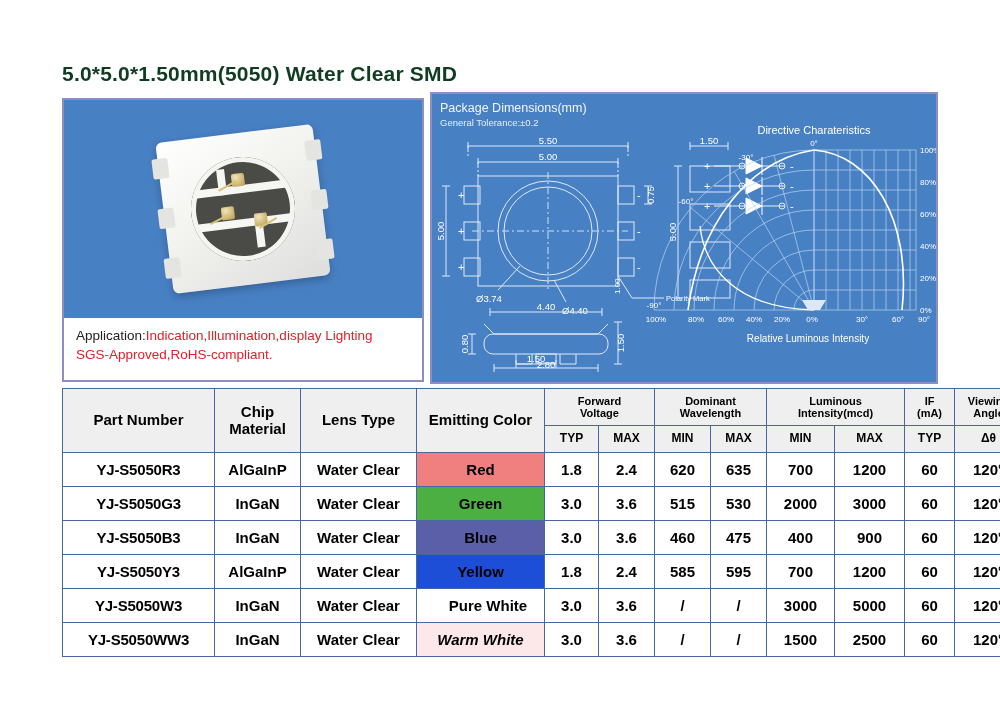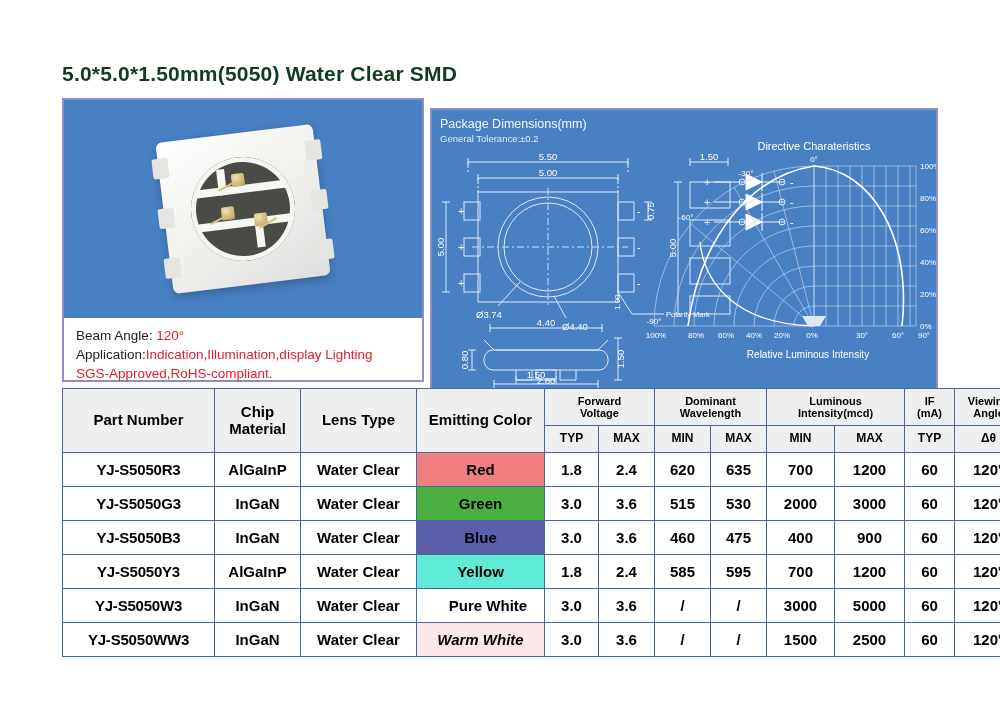--- a/index.html
+++ b/index.html
@@ -110,21 +110,21 @@
     font-size: 13.5px;
     line-height: 1.42;
     color: #222;
   }
   #photo-caption .redtxt { color: #e2202a; }
   #photo-caption .row { white-space: nowrap; }
 
   #drawing-panel {
     position: absolute;
     left: 430px;
-    top: 108px;
+    top: 92px;
     width: 508px;
     height: 292px;
     border: 2px solid #8e8ec4;
     box-sizing: border-box;
     background: #4880c4;
     overflow: hidden;
   }
   #drawing-svg { display: block; }
 
   
@@ -181,23 +181,20 @@
         <div class="led-die" style="left:30px;top:48px;"></div>
         <div class="led-die" style="left:62px;top:58px;"></div>
         <div class="led-wire" style="left:30px;top:30px;width:20px;transform:rotate(-22deg);"></div>
         <div class="led-wire" style="left:18px;top:62px;width:20px;transform:rotate(-20deg);"></div>
         <div class="led-wire" style="left:66px;top:72px;width:20px;transform:rotate(-24deg);"></div>
       </div>
     </div>
   </div>
 
   <div id="photo-caption">
-    <div class="row">
-      <span>Beam Angle: </span><span class="redtxt">120°</span>
-    </div>
     <div class="row">
       <span>Application:</span><span class="redtxt">Indication,Illumination,display Lighting</span>
     </div>
     <div class="row redtxt">SGS-Approved,RoHS-compliant.</div>
   </div>
 </div>
 
 <div id="drawing-panel">
   <svg id="drawing-svg" width="504" height="280" viewBox="0 0 504 280">
     <g fill="none" stroke="#dfe9f5" stroke-width="1">
@@ -461,21 +458,21 @@
         <td>475</td>
         <td>400</td>
         <td>900</td>
         <td>60</td>
         <td>120°</td>
       </tr>
       <tr>
         <td class="c-part">YJ-S5050Y3</td>
         <td class="c-chip">AlGaInP</td>
         <td>Water Clear</td>
-        <td style="background: #5eead4;">Yellow</td>
+        <td style="background: #1d4ed8;">Yellow</td>
         <td>1.8</td>
         <td>2.4</td>
         <td>585</td>
         <td>595</td>
         <td>700</td>
         <td>1200</td>
         <td>60</td>
         <td>120°</td>
       </tr>
       <tr>

